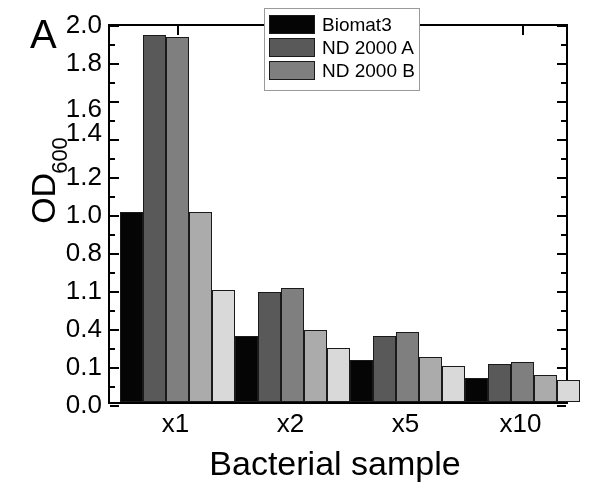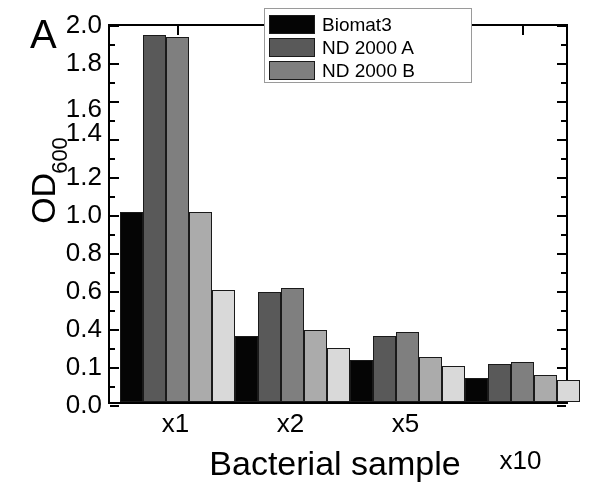--- a/index.html
+++ b/index.html
@@ -156,24 +156,24 @@
     bottom: 0;
     border: 1.5px solid #1a1a1a;
     box-sizing: border-box;
   }
 
   
   #legend {
     position: absolute;
     left: 264px;
     top: 8px;
-    width: 208px;
+    width: 156px;
     border: 1.5px solid #9a9a9a;
     background: #ffffff;
-    padding: 4px 5px 0 4px;
+    padding: 4px 5px 8px 4px;
     box-sizing: border-box;
   }
   .legend-row {
     display: flex;
     align-items: center;
     height: 23px;
   }
   .legend-swatch {
     width: 46px;
     height: 19px;
@@ -199,21 +199,21 @@
   <div id="ylabel-wrap">
     <div id="ylabel">
       <span>OD</span><span class="sub">600</span>
     </div>
   </div>
 
   <div class="ylabels" id="ylabels">
       <span style="top: 380px;">0.0</span>
       <span style="top: 342px;">0.1</span>
       <span style="top: 304px;">0.4</span>
-      <span style="top: 266px;">0.6</span>
+      <span style="top: 266px;">1.1</span>
       <span style="top: 228px;">0.8</span>
       <span style="top: 190px;">1.0</span>
       <span style="top: 152px;">1.2</span>
       <span style="top: 108px;">1.4</span>
       <span style="top: 84px;">1.6</span>
       <span style="top: 38px;">1.8</span>
       <span style="top: 0px;">2.0</span>
     </div>
 
   <div id="plot">
@@ -294,21 +294,21 @@
       <div class="bar" title="ND 2000 A x10: 0.2" style="left: 378px; width: 23px; height: 38px; background: rgb(89, 89, 89);"></div>
       <div class="bar" title="ND 2000 B x10: 0.21" style="left: 401px; width: 23px; height: 39.9px; background: rgb(127, 127, 127);"></div>
       <div class="bar" title="Genesys x10: 0.14" style="left: 424px; width: 23px; height: 26.6px; background: rgb(171, 171, 171);"></div>
       <div class="bar" title="Beckman DU530 x10: 0.115" style="left: 447px; width: 23px; height: 21.85px; background: rgb(217, 217, 217);"></div>
     </div>
 
   <div class="xlabels" id="xlabels">
       <span style="left: 67.5px;">x1</span>
       <span style="left: 182.5px;">x2</span>
       <span style="left: 297.5px;">x5</span>
-      <span style="left: 412.5px; margin-top: 37px;">x10</span>
+      <span style="left: 412.5px;">x10</span>
     </div>
 
   <div id="xlabel">Bacterial sample</div>
 
   <div id="legend">
       <div class="legend-row">
         <div class="legend-swatch" style="background: rgb(5, 5, 5);"></div>
         <div class="legend-text">Biomat3</div>
       </div>
       <div class="legend-row">

